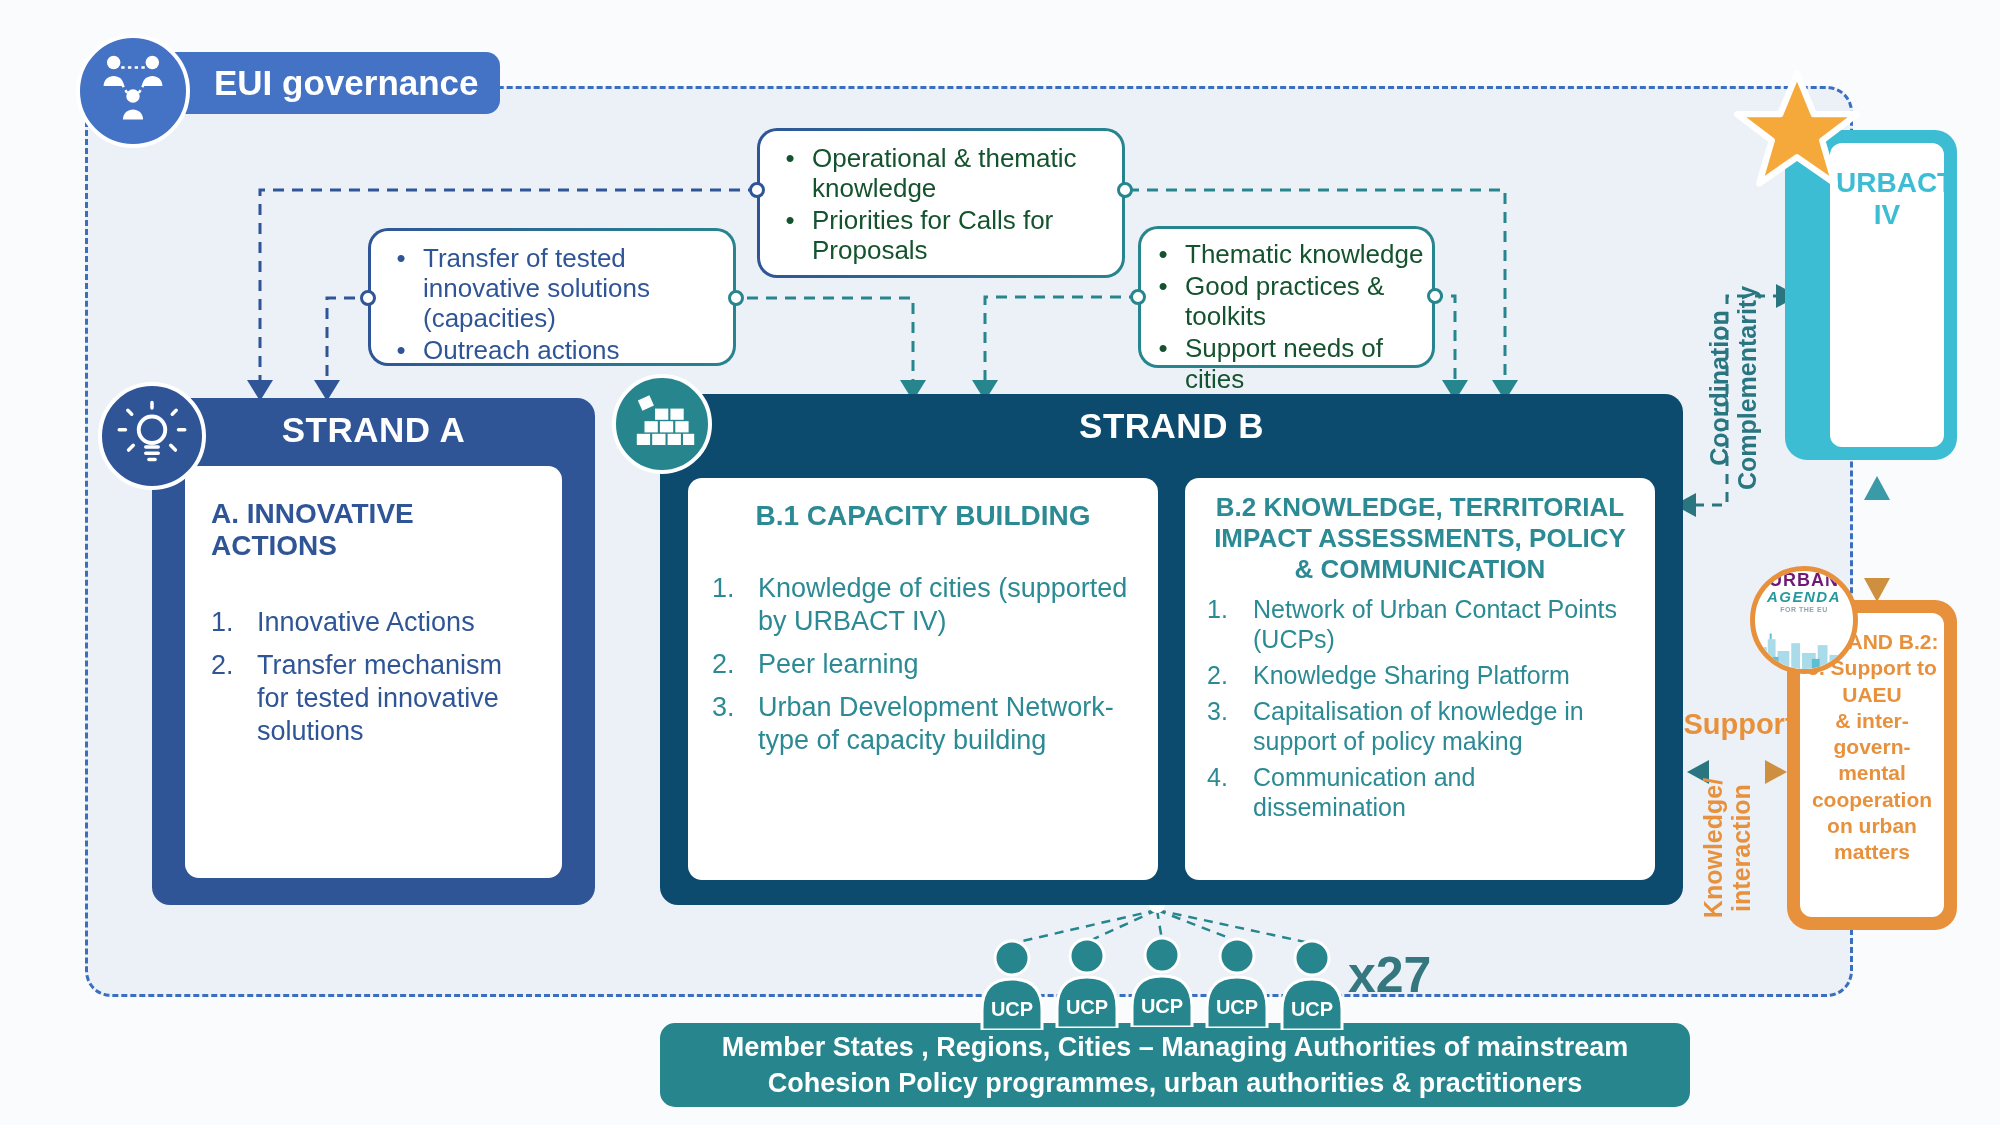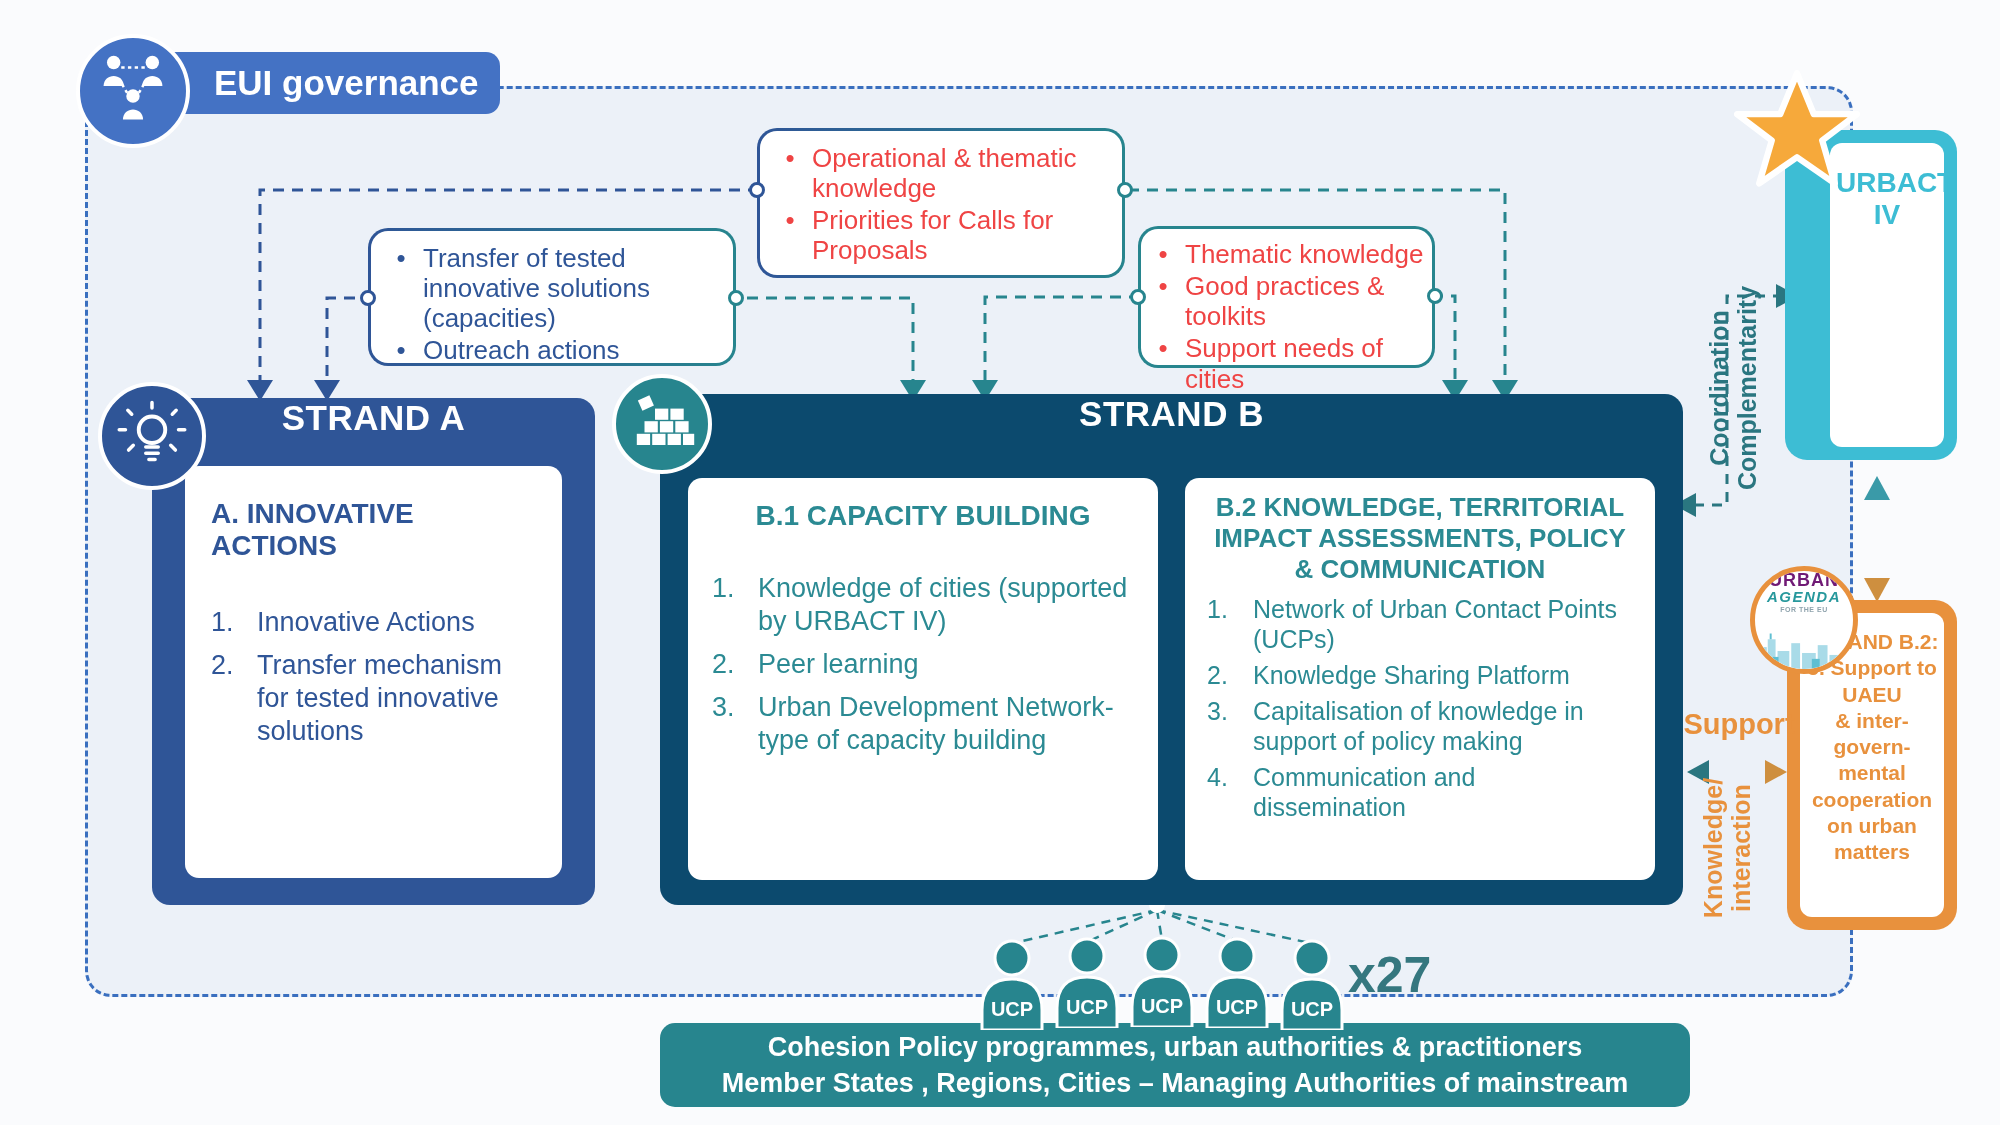--- a/index.html
+++ b/index.html
@@ -25,28 +25,28 @@
   .callout { position:absolute; border-radius:20px; padding:3px; z-index:15; }
   .callout.grad { background:linear-gradient(90deg,#2F5597,#27858E); }
   .callout.teal-border { background:#27858E; }
   .callout .inner { background:#fff; border-radius:17px; width:100%; height:100%; padding:12px 14px 10px 8px; }
   .port { position:absolute; width:16px; height:16px; border-radius:50%; background:#fff; z-index:16; }
   .port.blue { border:3px solid #2F5597; }
   .port.teal { border:3px solid #27858E; }
   .bullets .row { display:flex; margin-bottom:2px; }
   .bullets .row::before { content:"•"; flex:0 0 44px; text-align:center; }
   .c-blue { color:#2F5597; }
-  .c-teal { color:#ef4444; }
+  .c-teal { color:#14532d; }
   .callout .row { font-size:26px; line-height:1.16; }
 
   
   .strand { position:absolute; border-radius:18px; z-index:10; }
   #strand-a { left:152px; top:398px; width:443px; height:507px; background:#2F5597; }
   #strand-b { left:660px; top:394px; width:1023px; height:511px; background:#0c4a6e; }
-  .strand-header { color:#fff; font-size:35px; font-weight:bold; text-align:center; letter-spacing:.5px; }
+  .strand-header { color:#fff; font-size:35px; font-weight:bold; text-align:center; padding-top:12px; letter-spacing:.5px; }
   .whitebox { position:absolute; background:#fff; border-radius:14px; }
   #box-a { left:33px; top:68px; width:377px; height:412px; padding:32px 26px; }
   #box-b1 { left:28px; top:84px; width:470px; height:402px; padding:22px 24px; }
   #box-b2 { left:525px; top:84px; width:470px; height:402px; padding:14px 22px; }
   .box-title-a { color:#2F5597; font-size:28px; font-weight:bold; margin-bottom:44px; }
   .box-title-b1 { color:#2B8A93; font-size:28px; font-weight:bold; text-align:center; margin-bottom:40px; }
   .box-title-b2 { color:#2B8A93; font-size:26px; font-weight:bold; text-align:center; line-height:1.2; margin-bottom:8px; }
   .numlist { counter-reset:li; }
   .numlist .row { display:flex; line-height:1.22; }
   .numlist .row::before { counter-increment:li; content:counter(li) "."; flex:0 0 46px; }
@@ -382,17 +382,17 @@
   <div class="ucp-fig" style="left:1274px; top:938px;">
     <svg width="76" height="92" viewBox="0 0 76 92">
       <circle cx="38" cy="20" r="17" fill="#27858E" stroke="#fff" stroke-width="3"></circle>
       <path d="M8,92 L8,72 C8,48 21,41 38,41 C55,41 68,48 68,72 L68,92 Z" fill="#27858E" stroke="#fff" stroke-width="3"></path>
       <text x="38" y="78" text-anchor="middle" fill="#fff" font-size="20" font-weight="bold" font-family="Liberation Sans, sans-serif">UCP</text>
     </svg>
   </div>
   <div id="x27">x27</div>
 
   <div id="banner">
+    <div>Member States , Regions, Cities – Managing Authorities of mainstream</div>
     <div>Cohesion Policy programmes, urban authorities &amp; practitioners</div>
-    <div>Member States , Regions, Cities – Managing Authorities of mainstream</div>
   </div>
 
 </div>
 
 </body></html>

